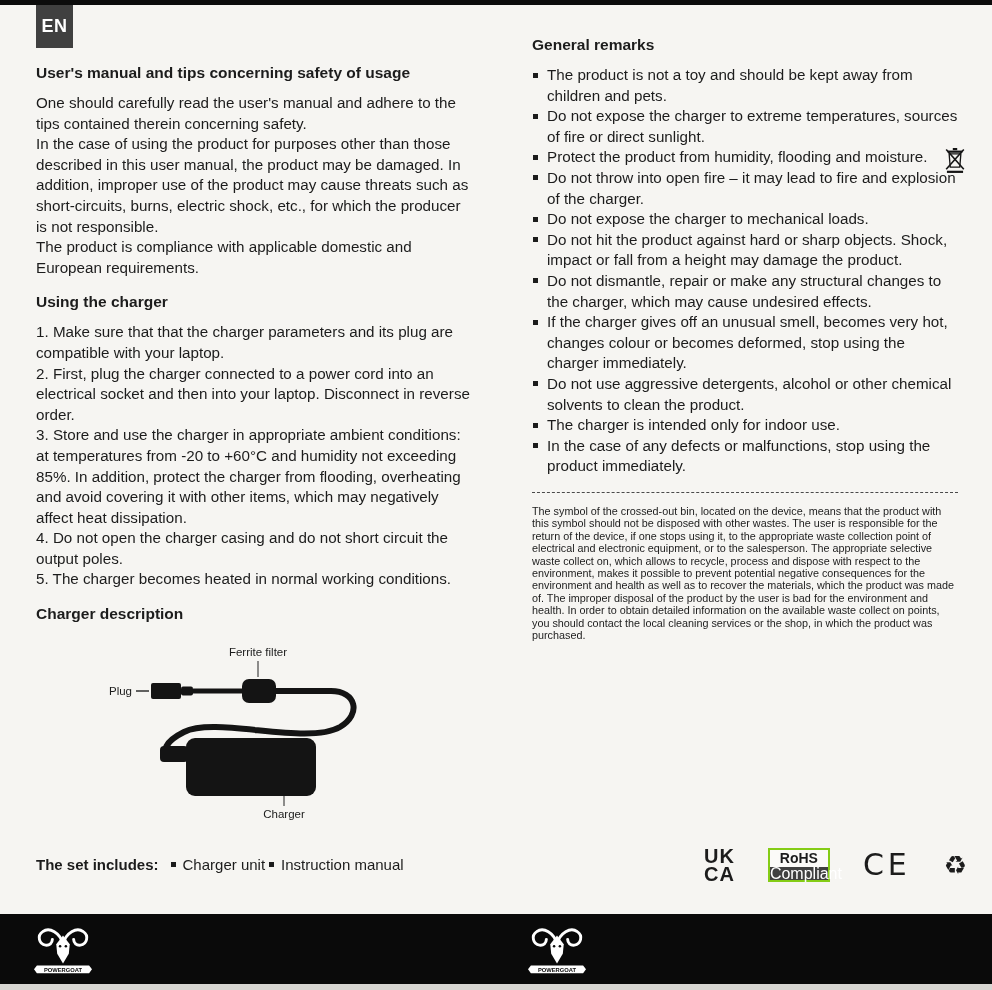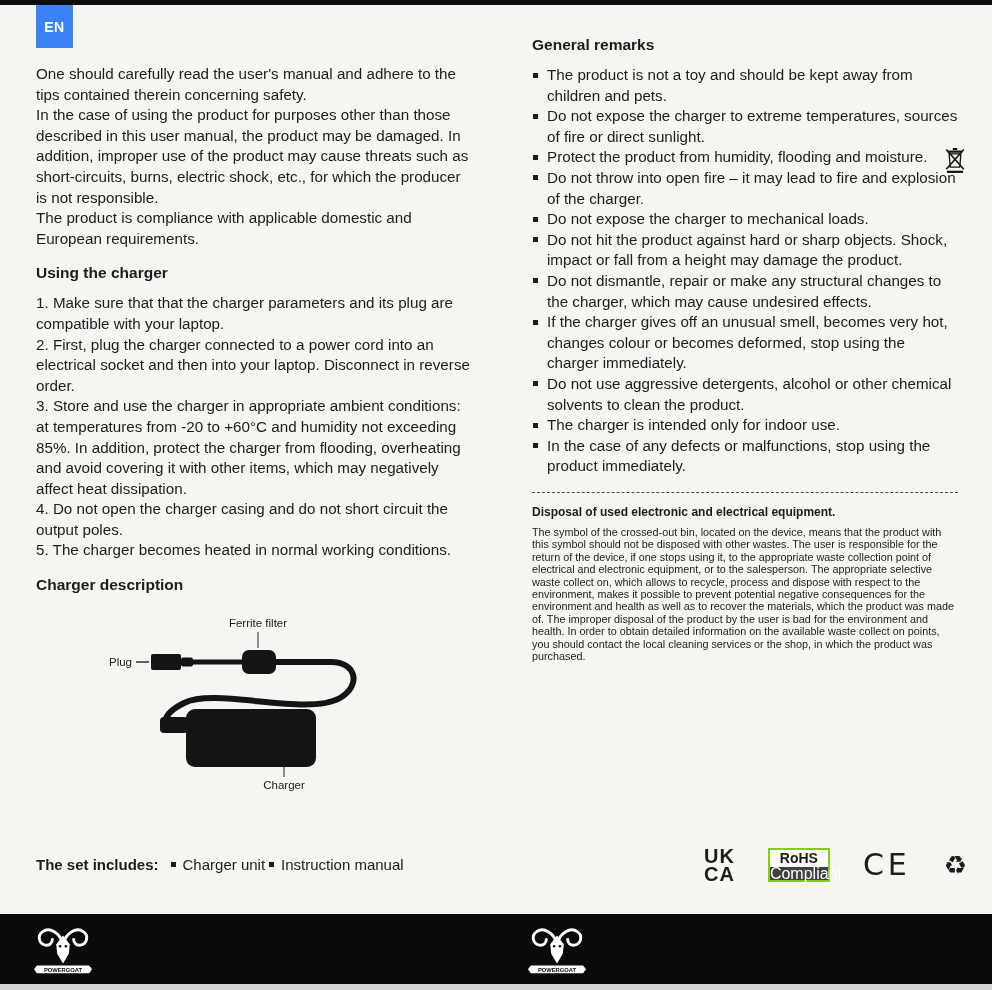--- a/index.html
+++ b/index.html
@@ -5,22 +5,22 @@
   * { box-sizing: border-box; }
   html, body { margin: 0; padding: 0; }
   body {
     width: 992px; height: 990px; position: relative; overflow: hidden;
     background: #f6f5f2; color: #1c1c1c;
     font-family: "Liberation Sans", sans-serif;
   }
   .top-edge { position: absolute; top: 0; left: 0; width: 992px; height: 5px; background: #0c0c0c; }
   .en-badge {
     position: absolute; left: 36px; top: 5px; width: 37px; height: 43px;
-    background: #3b82f6; color: #fff; display: flex; align-items: center; justify-content: center;
-    font-size: 14px; font-weight: bold; letter-spacing: .5px;
+    background: #404040; color: #fff; display: flex; align-items: center; justify-content: center;
+    font-size: 18px; font-weight: bold; letter-spacing: .5px;
   }
   .col { position: absolute; }
   .col-left  { left: 36px;  top: 64px; width: 436px; }
   .col-right { left: 532px; top: 36px; width: 426px; }
   .sec-heading { font-size: 15.5px; font-weight: 700; margin: 0 0 11px; }
   .mt { margin-top: 15px; }
   .body-text { font-size: 15.2px; line-height: 20.6px; margin: 0; }
   .diagram { display: block; margin-top: 4px; }
   .diagram text { font-size: 11.5px; fill: #1c1c1c; font-family: "Liberation Sans", sans-serif; }
 
@@ -55,20 +55,21 @@
   .emblem.e2 { left: 528px; }
   .emblem text { font-family: "Liberation Sans", sans-serif; }
 </style>
 </head>
 <body>
 
 <div class="top-edge"></div>
 <div class="en-badge">EN</div>
 
 <div class="col col-left">
+  <h2 class="sec-heading">User's manual and tips concerning safety of usage</h2>
   <p class="body-text">One should carefully read the user's manual and adhere to the tips contained therein concerning safety.</p>
   <p class="body-text">In the case of using the product for purposes other than those described in this user manual, the product may be damaged. In addition, improper use of the product may cause threats such as short-circuits, burns, electric shock, etc., for which the producer is not responsible.</p>
   <p class="body-text">The product is compliance with applicable domestic and European requirements.</p>
 
   <h2 class="sec-heading mt">Using the charger</h2>
   <p class="body-text">1. Make sure that that the charger parameters and its plug are compatible with your laptop.</p>
   <p class="body-text">2. First, plug the charger connected to a power cord into an electrical socket and then into your laptop. Disconnect in reverse order.</p>
   <p class="body-text">3. Store and use the charger in appropriate ambient conditions: at temperatures from -20 to +60°C and humidity not exceeding 85%. In addition, protect the charger from flooding, overheating and avoid covering it with other items, which may negatively affect heat dissipation.</p>
   <p class="body-text">4. Do not open the charger casing and do not short circuit the output poles.</p>
   <p class="body-text">5. The charger becomes heated in normal working conditions.</p>
@@ -114,21 +115,20 @@
     <li>Do not throw into open fire – it may lead to fire and explosion of the charger.</li>
     <li>Do not expose the charger to mechanical loads.</li>
     <li>Do not hit the product against hard or sharp objects. Shock, impact or fall from a height may damage the product.</li>
     <li>Do not dismantle, repair or make any structural changes to the charger, which may cause undesired effects.</li>
     <li>If the charger gives off an unusual smell, becomes very hot, changes colour or becomes deformed, stop using the charger immediately.</li>
     <li>Do not use aggressive detergents, alcohol or other chemical solvents to clean the product.</li>
     <li>The charger is intended only for indoor use.</li>
     <li>In the case of any defects or malfunctions, stop using the product immediately.</li>
   </ul>
   <hr class="dashed">
-  <h3 class="disposal-heading">Disposal of used electronic and electrical equipment.</h3>
   <p class="disposal-body">The symbol of the crossed-out bin, located on the device, means that the product with this symbol should not be disposed with other wastes. The user is responsible for the return of the device, if one stops using it, to the appropriate waste collection point of electrical and electronic equipment, or to the salesperson. The appropriate selective waste collect on, which allows to recycle, process and dispose with respect to the environment, makes it possible to prevent potential negative consequences for the environment and health as well as to recover the materials, which the product was made of. The improper disposal of the product by the user is bad for the environment and health. In order to obtain detailed information on the available waste collect on points, you should contact the local cleaning services or the shop, in which the product was purchased.</p>
 </div>
 
 <div class="weee-margin">
   <svg width="22" height="30" viewBox="0 0 30 40">
     <rect x="4" y="36" width="22" height="3" fill="#141414"></rect>
     <rect x="5" y="8.5" width="20" height="3" fill="#141414"></rect>
     <rect x="12" y="5" width="6" height="3" fill="#141414"></rect>
     <path d="M7 13 L23 13 L21.5 31 L8.5 31 Z" fill="none" stroke="#141414" stroke-width="1.8"></path>
     <line x1="3" y1="7" x2="27" y2="34" stroke="#141414" stroke-width="2.2"></line>

